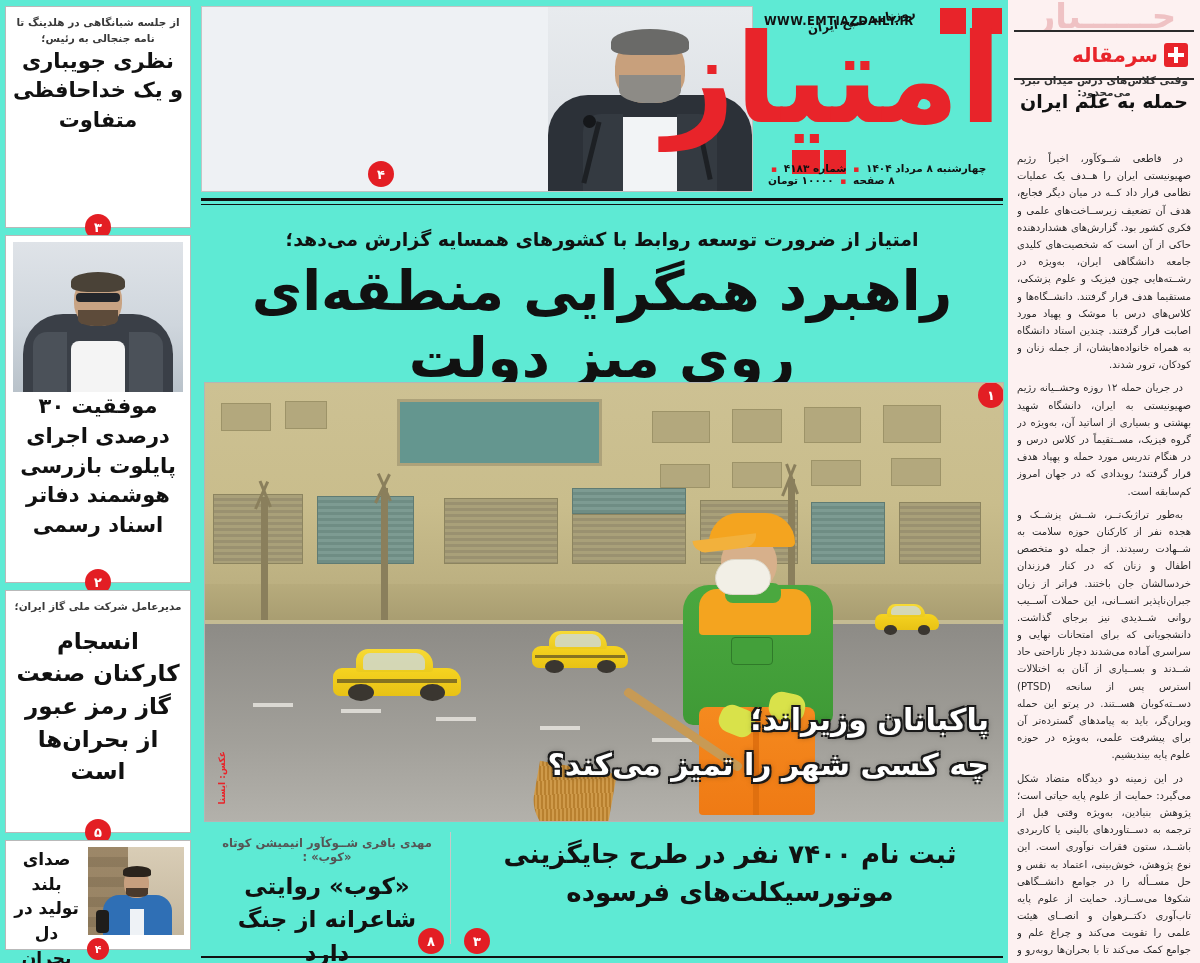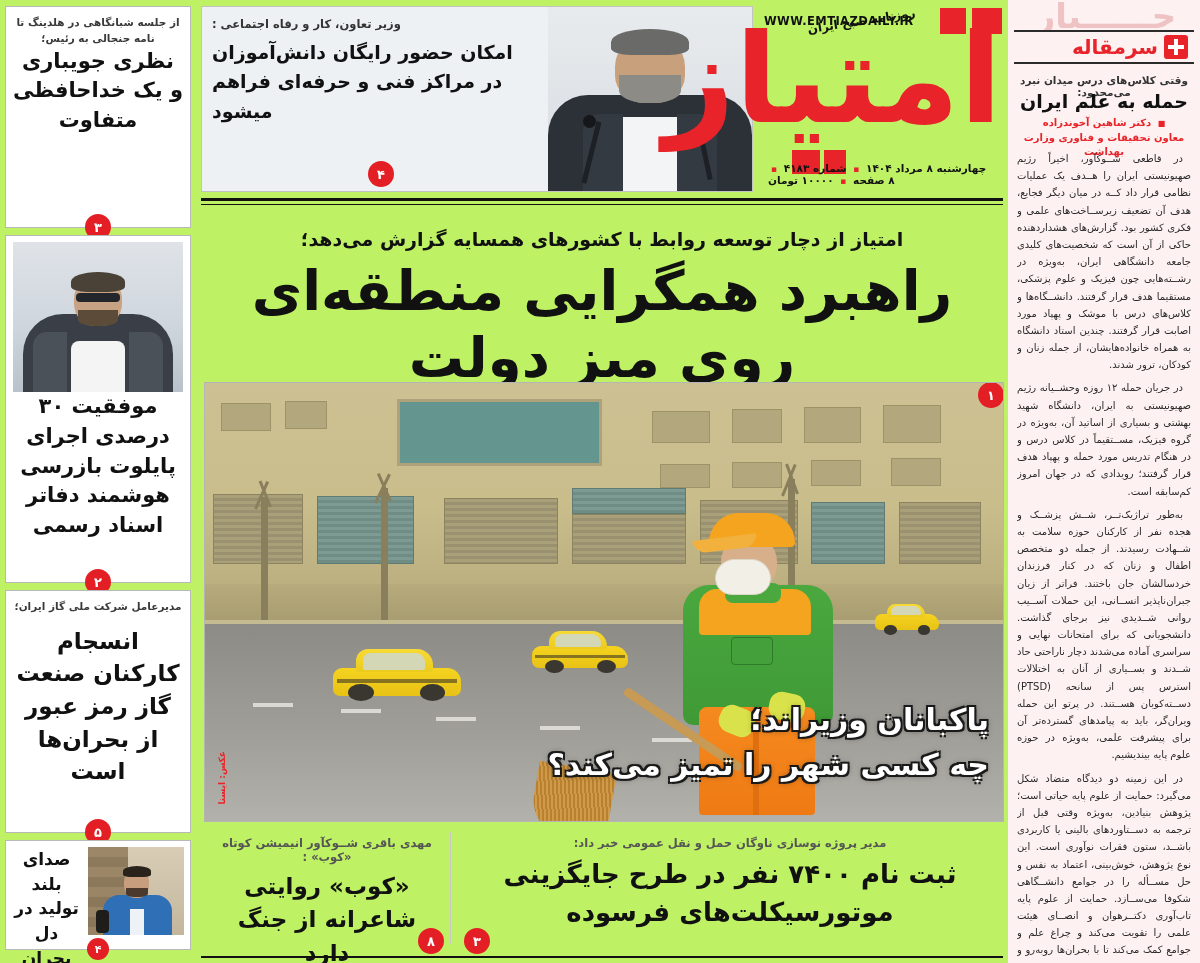--- a/index.html
+++ b/index.html
@@ -4,21 +4,21 @@
 <style>
   html,body{margin:0;padding:0;}
   body{
     width:1200px;height:963px;
     background:#ffffff;
     font-family:"DejaVu Sans","Liberation Sans",sans-serif;
     direction:rtl;
     overflow:hidden;
     position:relative;
   }
-  .page{width:1200px;height:963px;position:relative;background:#bef264;}
+  .page{width:1200px;height:963px;position:relative;background:#5eead4;}
 
   
   .pagebadge{
     width:26px;height:26px;border-radius:50%;
     background:#e31e24;color:#fff;
     display:flex;align-items:center;justify-content:center;
     font-size:13px;font-weight:bold;line-height:1;
     position:absolute;
   }
   .pagebadge.sm{width:22px;height:22px;font-size:11px;}
@@ -195,21 +195,21 @@
   .rightcol{
     position:absolute;left:1008px;top:0;width:192px;height:963px;
     background:#fdf1f1;box-sizing:border-box;padding:0;
   }
   .watermark{
     position:absolute;right:4px;top:-6px;width:180px;height:44px;
     color:#efc2c4;font-size:34px;font-weight:bold;text-align:center;
     line-height:44px;overflow:hidden;letter-spacing:-1px;
   }
   .ed-headband{
-    position:absolute;left:6px;right:6px;top:30px;height:34px;
+    position:absolute;left:6px;right:6px;top:30px;height:50px;
     border-top:2px solid #2b2b2b;border-bottom:2px solid #2b2b2b;
     display:flex;align-items:center;justify-content:flex-start;
     padding:0 6px;box-sizing:border-box;background:#fdf1f1;
   }
   .ed-label{font-size:20px;font-weight:bold;color:#e8242a;letter-spacing:-.5px;}
   .ed-plus{
     width:24px;height:24px;background:#e8242a;border-radius:3px;
     position:relative;margin-left:6px;
   }
   .ed-plus:before,.ed-plus:after{content:"";position:absolute;background:#fff;}
@@ -301,24 +301,20 @@
         <div style="position:absolute;left:30%;bottom:0;width:40%;height:40%;background:#f2f4f6;"></div>
         <div style="position:absolute;left:33%;top:16%;width:34%;height:36%;background:#c8a07c;border-radius:46% 46% 42% 42%;"></div>
         <div style="position:absolute;left:31%;top:12%;width:38%;height:14%;background:#6a6a68;border-radius:50% 50% 26% 26%;"></div>
         <div style="position:absolute;left:35%;top:37%;width:30%;height:15%;background:#8d8b86;border-radius:0 0 45% 45%;"></div>
         <div style="position:absolute;left:17%;bottom:0;width:20%;height:42%;background:#343a41;border-radius:18px 0 0 0;"></div>
         <div style="position:absolute;right:17%;bottom:0;width:20%;height:42%;background:#343a41;border-radius:0 18px 0 0;"></div>
         <div style="position:absolute;left:20%;bottom:4%;width:5px;height:34%;background:#1d2024;transform:rotate(14deg);"></div>
         <div style="position:absolute;left:17%;bottom:34%;width:13px;height:13px;background:#15171a;border-radius:50%;"></div>
         <div style="position:absolute;right:22%;bottom:6%;width:5px;height:30%;background:#1d2024;transform:rotate(-12deg);"></div>
         <div style="position:absolute;right:19%;bottom:32%;width:12px;height:12px;background:#15171a;border-radius:50%;"></div>
-      </div>
-      <div class="txt">
-        <div class="tskicker">وزیر تعاون، کار و رفاه اجتماعی :</div>
-        <div class="tshead">امکان حضور رایگان دانش‌آموزان در مراکز فنی و حرفه‌ای فراهم میشود</div>
       </div>
       <div class="pagebadge" style="left:166px;bottom:4px;">۴</div>
     </div>
 
     <div class="masthead">
       <div class="mh-sq" style="right:6px;top:8px;width:30px;height:26px;"></div>
       <div class="mh-sq" style="right:42px;top:8px;width:26px;height:26px;"></div>
       <div class="mh-url">WWW.EMTIAZDAILY.IR</div>
       <div class="mh-logo">امتیاز</div>
       <div class="mh-sub">روزنامه صبح ایران</div>
@@ -333,21 +329,21 @@
         <span class="sep">▪</span>
         <span>۱۰۰۰۰ تومان</span>
       </div>
     </div>
 
     <div class="rule" style="top:198px;height:3px;"></div>
     <div class="rule" style="top:204px;height:1px;"></div>
 
     <div class="leadkicker">
       <span class="brandmark">امتیاز</span>
-      <span>از دچار توسعه روابط با کشورهای همسایه گزارش می‌دهد؛</span>
+      <span>از ضرورت توسعه روابط با کشورهای همسایه گزارش می‌دهد؛</span>
     </div>
     <div class="leadhead">راهبرد همگرایی منطقه‌ای روی میز دولت</div>
 
     <div class="mainphoto">
       <div class="mp-build">
         <div class="mp-win" style="left:56%;top:14%;width:7%;height:15%;"></div>
         <div class="mp-win" style="left:66%;top:13%;width:6%;height:16%;"></div>
         <div class="mp-win" style="left:75%;top:12%;width:7%;height:17%;"></div>
         <div class="mp-win" style="left:85%;top:11%;width:7%;height:18%;"></div>
         <div class="mp-win" style="left:57%;top:40%;width:6%;height:11%;"></div>
@@ -441,44 +437,38 @@
     <div class="botstrip">
       <div class="divider-v" style="left:246px;"></div>
 
       <div class="botcell left">
         <div class="bkicker">مهدی باقری شــوکآور انیمیشن کوتاه «کوب» :</div>
         <div class="bhead sm">«کوب» روایتی شاعرانه از جنگ دارد</div>
         <div class="pagebadge" style="right:6px;bottom:-6px;">۸</div>
       </div>
 
       <div class="botcell right">
-        <div class="bkicker">مدیر پروژه نوسازی ناوگان حمل و نقل عمومی خبر داد:</div>
         <div class="bhead">ثبت نام ۷۴۰۰ نفر در طرح جایگزینی موتورسیکلت‌های فرسوده</div>
         <div class="pagebadge" style="left:8px;bottom:-6px;">۳</div>
       </div>
     </div>
 
     <div class="rule" style="top:956px;height:2px;"></div>
   </div>
 
   <div class="rightcol">
     <div class="watermark">جــــــبار</div>
 
     <div class="ed-headband">
       <div class="ed-plus"></div>
       <div class="ed-label">سرمقاله</div>
     </div>
 
     <div class="ed-kicker">وقتی کلاس‌های درس میدان نبرد می‌محدود:</div>
     <div class="ed-title">حمله به علم ایران</div>
-    <div class="ed-author">
-      <span class="dot">■</span>
-      <span>دکتر شاهین آخوندزاده</span><br>
-      <span>معاون تحقیقات و فناوری وزارت بهداشت</span>
-    </div>
 
     <div class="ed-body">
       <p>در قاطعی شــوکآور، اخیراً رژیم صهیونیستی ایران را هــدف یک عملیات نظامی قرار داد کــه در میان دیگر فجایع، هدف آن تضعیف زیرســاخت‌های علمی و فکری کشور بود. گزارش‌های هشداردهنده حاکی از آن است که شخصیت‌های کلیدی جامعه دانشگاهی ایران، به‌ویژه در رشــته‌هایی چون فیزیک و علوم پزشکی، مستقیما هدف قرار گرفتند. دانشــگاه‌ها و کلاس‌های درس با موشک و پهپاد مورد اصابت قرار گرفتند. چندین استاد دانشگاه به همراه خانواده‌هایشان، از جمله زنان و کودکان، ترور شدند.</p>
       <p>در جریان حمله ۱۲ روزه وحشــیانه رژیم صهیونیستی به ایران، دانشگاه شهید بهشتی و بسیاری از اساتید آن، به‌ویژه در گروه فیزیک، مســتقیماً در کلاس درس و در هنگام تدریس مورد حمله و پهپاد هدف قرار گرفتند؛ رویدادی که در جهان امروز کم‌سابقه است.</p>
       <p>به‌طور تراژیک‌تــر، شــش پزشــک و هجده نفر از کارکنان حوزه سلامت به شــهادت رسیدند. از جمله دو متخصص اطفال و زنان که در کنار فرزندان خردسالشان جان باختند. فراتر از زیان جبران‌ناپذیر انســانی، این حملات آســیب روانی شــدیدی نیز برجای گذاشت. دانشجویانی که برای امتحانات نهایی و سراسری آماده می‌شدند دچار ناراحتی حاد شــدند و بســیاری از آنان به اختلالات استرس پس از سانحه (PTSD) دســته‌کوبان هســتند. در پرتو این حمله ویران‌گر، باید به پیامدهای گسترده‌تر آن برای پیشرفت علمی، به‌ویژه در حوزه علوم پایه بیندیشیم.</p>
       <p>در این زمینه دو دیدگاه متضاد شکل می‌گیرد: حمایت از علوم پایه حیاتی است؛ پژوهش بنیادین، به‌ویژه وقتی قبل از ترجمه به دســتاوردهای بالینی یا کاربردی باشــد، ستون فقرات نوآوری است. این نوع پژوهش، خوش‌بینی، اعتماد به نفس و حل مســأله را در جوامع دانشــگاهی شکوفا می‌ســازد. حمایت از علوم پایه تاب‌آوری دکتــرهوان و انصــای هیئت علمی را تقویت می‌کند و چراغ علم و جوامع کمک می‌کند تا با بحران‌ها روبه‌رو و بر آن‌ها غلبه کنند.</p>
       <p>غفلــت از علم نوعی خودزنی اســت: رویکردی محدود و کوتاه‌مدت در تأمین بودجه که به دلیل فشــارهای اقتصادی منجر به کاهش بودجه‌های تحقیقاتی می‌شود، فقط تشدید آسیب‌های وارده از حملات بیرونی را افزایش می‌دهد. وقتی توســعه علمی از اولویت خارج می‌شــود، پیامدهــایی برای تاب‌آوری ملی و نــوآوری حتی از تخریب فیزیکی نانی از موشک‌ها نیز مشهودتر است.</p>
 
     </div>
   </div>

